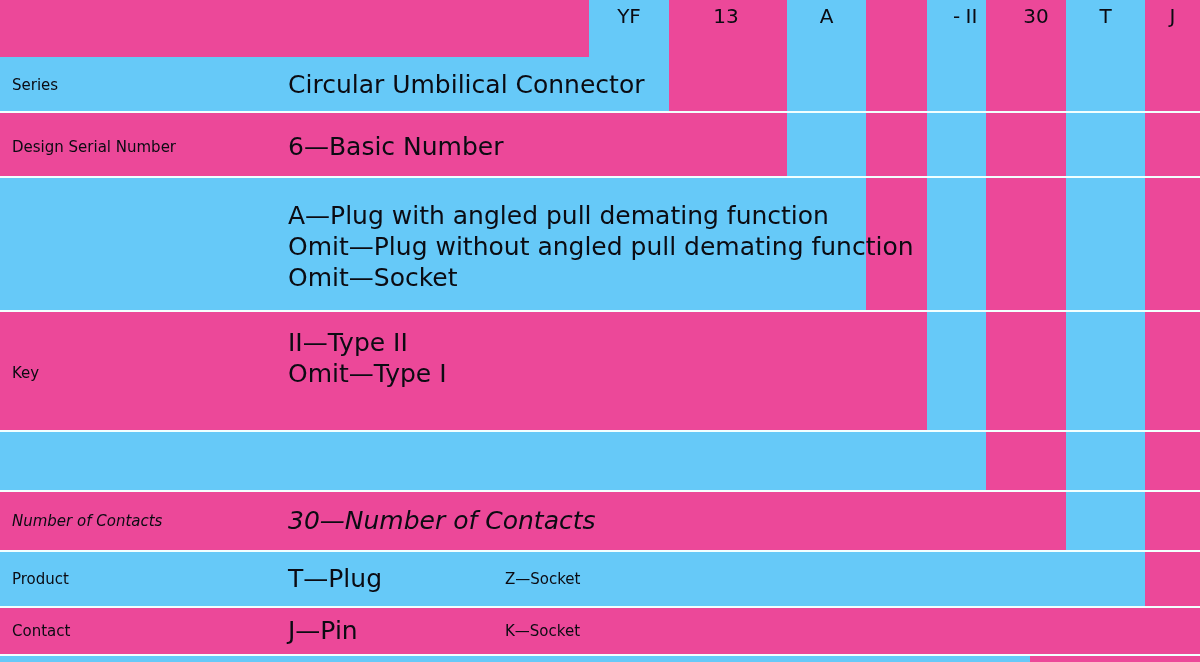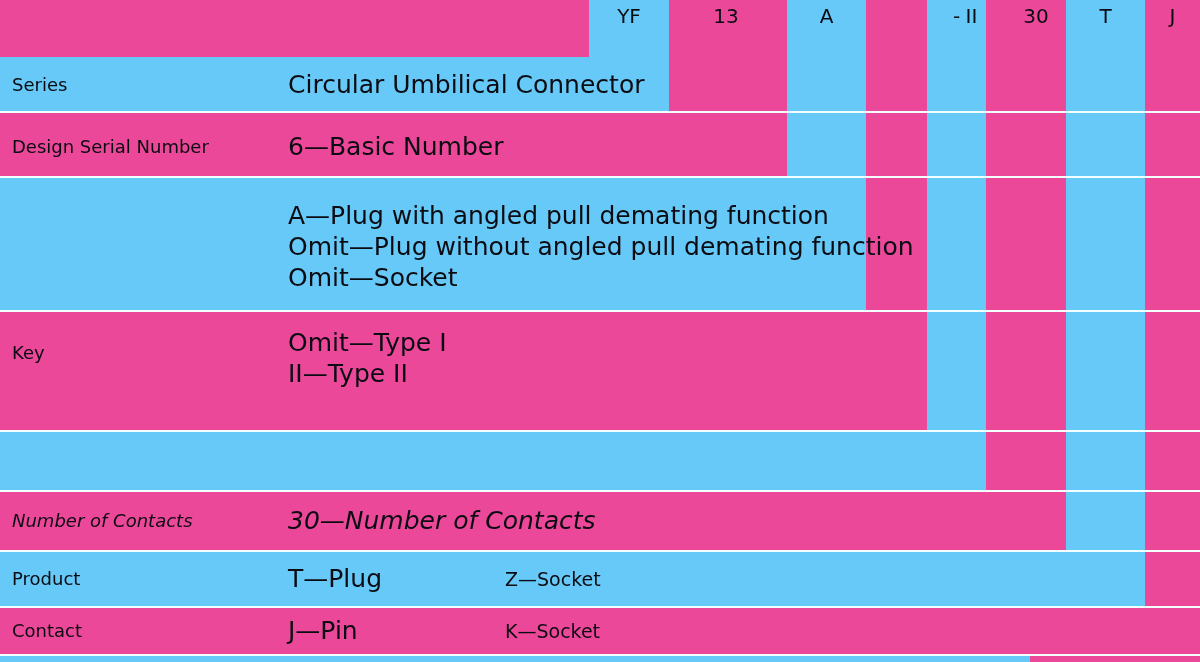--- a/index.html
+++ b/index.html
@@ -35,29 +35,29 @@
   }
   .code-yf  {left:589px;width:80px;}
   .code-13  {left:669px;width:114px;}
   .code-a   {left:787px;width:79px;}
   .code-ii  {left:893px;width:61px;margin-left:48px;}
   .code-dash{left:927px;width:59px;}
   .code-30  {left:986px;width:100px;}
   .code-t   {left:1066px;width:79px;}
   .code-j   {left:1145px;width:55px;}
   
-  .lbl{position:absolute;left:12px;font-size:18px;line-height:26px;white-space:nowrap;}
+  .lbl{position:absolute;left:12px;font-size:15px;line-height:26px;white-space:nowrap;}
   .desc{position:absolute;left:288px;font-size:25px;line-height:26px;white-space:nowrap;}
   .desc.multi{line-height:31px;}
-  .desc2{position:absolute;left:505px;font-size:19px;line-height:26px;white-space:nowrap;}
+  .desc2{position:absolute;left:505px;font-size:15px;line-height:26px;white-space:nowrap;}
   .lbl-series,.desc-series    {top:72px;}
   .lbl-dsn,.desc-dsn          {top:134px;}
   .lbl-improved               {top:233px;}
   .desc-improved              {top:200px;}
-  .lbl-key                    {top:340px;text-align:right;}
+  .lbl-key                    {top:360px;text-align:right;}
   .desc-key                   {top:327px;}
   .lbl-noc,.desc-noc          {top:508px;font-style:italic;}
   .lbl-product,.desc-product,.desc2-product{top:566px;text-align:right;}
   .lbl-contact,.desc-contact,.desc2-contact{top:618px;}
 </style>
 </head>
 <body>
 
 <div class="canvas">
 
@@ -97,22 +97,22 @@
   <div class="desc desc-dsn">6—Basic Number</div>
 
   <div class="desc multi desc-improved">
     <div>A—Plug with angled pull demating function</div>
     <div>Omit—Plug without angled pull demating function</div>
     <div>Omit—Socket</div>
   </div>
 
   <div class="lbl lbl-key">Key</div>
   <div class="desc multi desc-key">
+    <div>II—Type II</div>
     <div>Omit—Type I</div>
-    <div>II—Type II</div>
   </div>
 
   <div class="lbl lbl-noc">Number of Contacts</div>
   <div class="desc desc-noc">30—Number of Contacts</div>
 
   <div class="lbl lbl-product">Product</div>
   <div class="desc desc-product">T—Plug</div>
   <div class="desc2 desc2-product">Z—Socket</div>
 
   <div class="lbl lbl-contact">Contact</div>

